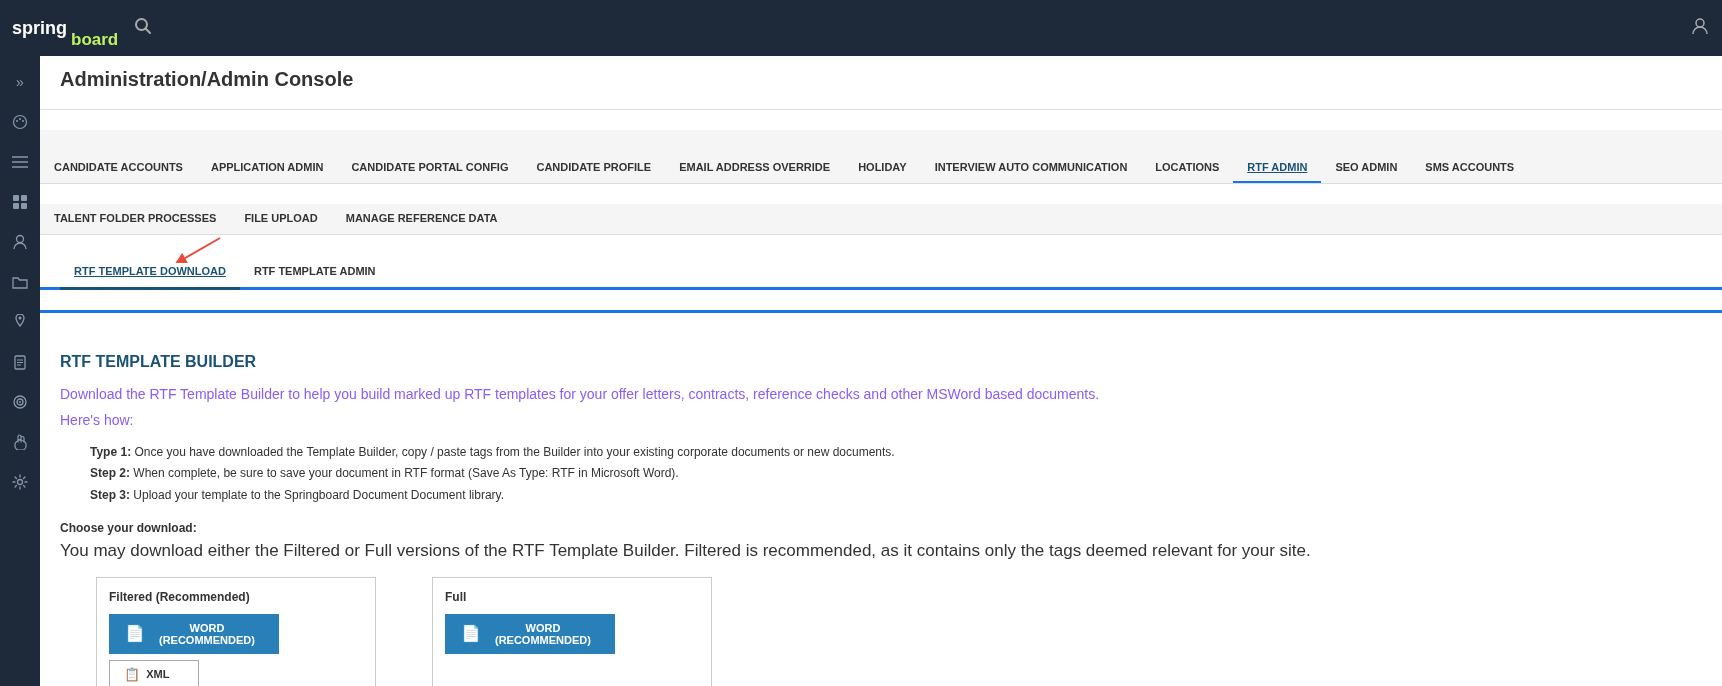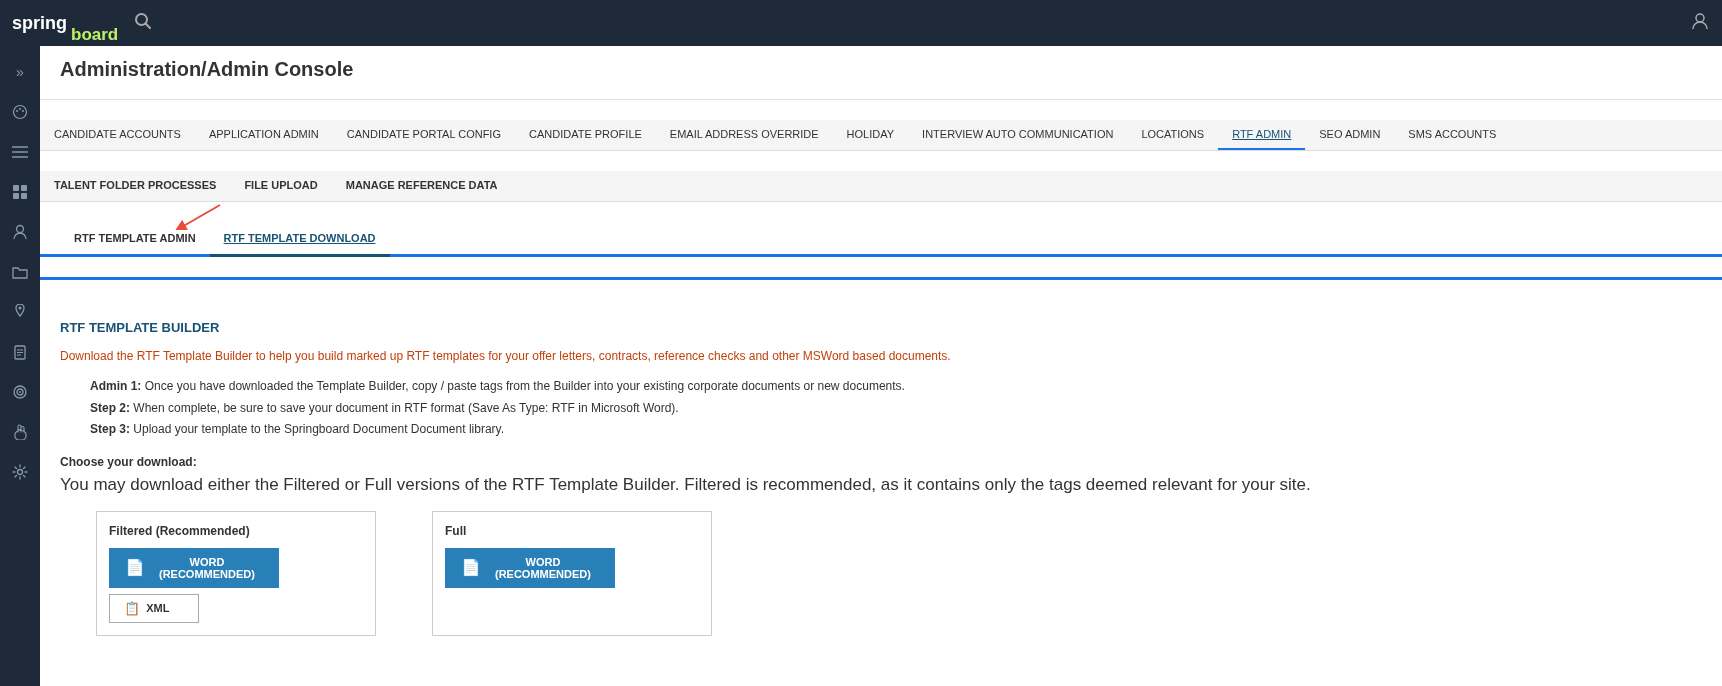--- a/index.html
+++ b/index.html
@@ -1,21 +1,21 @@
 <!DOCTYPE html>
 <html><head>
   <meta charset="utf-8">
   <style>
     * { box-sizing: border-box; margin: 0; padding: 0; }
     body { font-family: Arial, sans-serif; font-size: 13px; background: #f0f0f0; display: flex; flex-direction: column; height: 686px; overflow: hidden; }
 
     
     .top-bar {
       background: #1e2a3a;
-      height: 46px;
+      height: 56px;
       display: flex;
       align-items: center;
       padding: 0 12px;
       flex-shrink: 0;
       justify-content: flex-end;
     }
     .top-bar-logo {
       display: flex;
       align-items: center;
       gap: 4px;
@@ -103,26 +103,27 @@
       flex-wrap: wrap;
       gap: 0;
       padding: 0;
       background: #f5f5f5;
       border-bottom: 1px solid #ddd;
       flex-shrink: 0;
     }
     .primary-nav-item {
       padding: 8px 14px;
       font-size: 11px;
-      font-weight: normal;
+      font-weight: bold;
       color: #333;
       cursor: pointer;
       text-transform: uppercase;
       white-space: nowrap;
       border-bottom: 2px solid transparent;
+      margin-top: 23px;
     }
     .primary-nav-item.active {
       color: #1a5276;
       border-bottom: 2px solid #1a73e8;
       text-decoration: underline;
     }
 
     
     .secondary-nav {
       display: flex;
@@ -170,29 +171,29 @@
 
     
     .main-content {
       flex: 1;
       overflow-y: auto;
       padding: 20px;
       background: #fff;
     }
 
     .section-title {
-      font-size: 13px;
+      font-size: 16px;
       font-weight: bold;
       color: #1a5276;
       margin-bottom: 12px;
     }
 
     .description-text {
-      font-size: 12px;
-      color: #c2410c;
+      font-size: 14px;
+      color: #8b5cf6;
       line-height: 1.6;
       margin-bottom: 4px;
     }
 
     .steps-list {
       margin: 10px 0 14px 30px;
     }
     .step-item {
       font-size: 12px;
       color: #333;
@@ -400,35 +401,36 @@
     <div class="sub-tabs" style="position:relative;">
 
       <svg style="position:absolute;top:-22px;left:80px;pointer-events:none;" width="120" height="30" viewBox="0 0 120 30">
         <line x1="100" y1="5" x2="60" y2="28" stroke="#e74c3c" stroke-width="2" marker-end="url(#arrowhead)"></line>
         <defs>
           <marker id="arrowhead" markerWidth="6" markerHeight="6" refX="3" refY="3" orient="auto">
             <path d="M0,0 L6,3 L0,6 Z" fill="#e74c3c"></path>
           </marker>
         </defs>
       </svg>
+      <div class="sub-tab active">RTF TEMPLATE DOWNLOAD</div>
       <div class="sub-tab">RTF TEMPLATE ADMIN</div>
-      <div class="sub-tab active">RTF TEMPLATE DOWNLOAD</div>
     </div>
 
     <div class="content-divider"></div>
 
     <div class="main-content">
 
       <div class="section-title">RTF TEMPLATE BUILDER</div>
 
       <p class="description-text">Download the RTF Template Builder to help you build marked up RTF templates for your offer letters, contracts, reference checks and other MSWord based documents.</p>
+      <p class="description-text">Here's how:</p>
 
       <div class="steps-list">
         <div class="step-item">
-          <span class="step-label">Admin 1:</span>
+          <span class="step-label">Type 1:</span>
           <span>Once you have downloaded the Template Builder, copy / paste tags from the Builder into your existing corporate documents or new documents.</span>
         </div>
         <div class="step-item">
           <span class="step-label">Step 2:</span>
           <span>When complete, be sure to save your document in RTF format (Save As Type: RTF in Microsoft Word).</span>
         </div>
         <div class="step-item">
           <span class="step-label">Step 3:</span>
           <span>Upload your template to the Springboard Document Document library.</span>
         </div>

